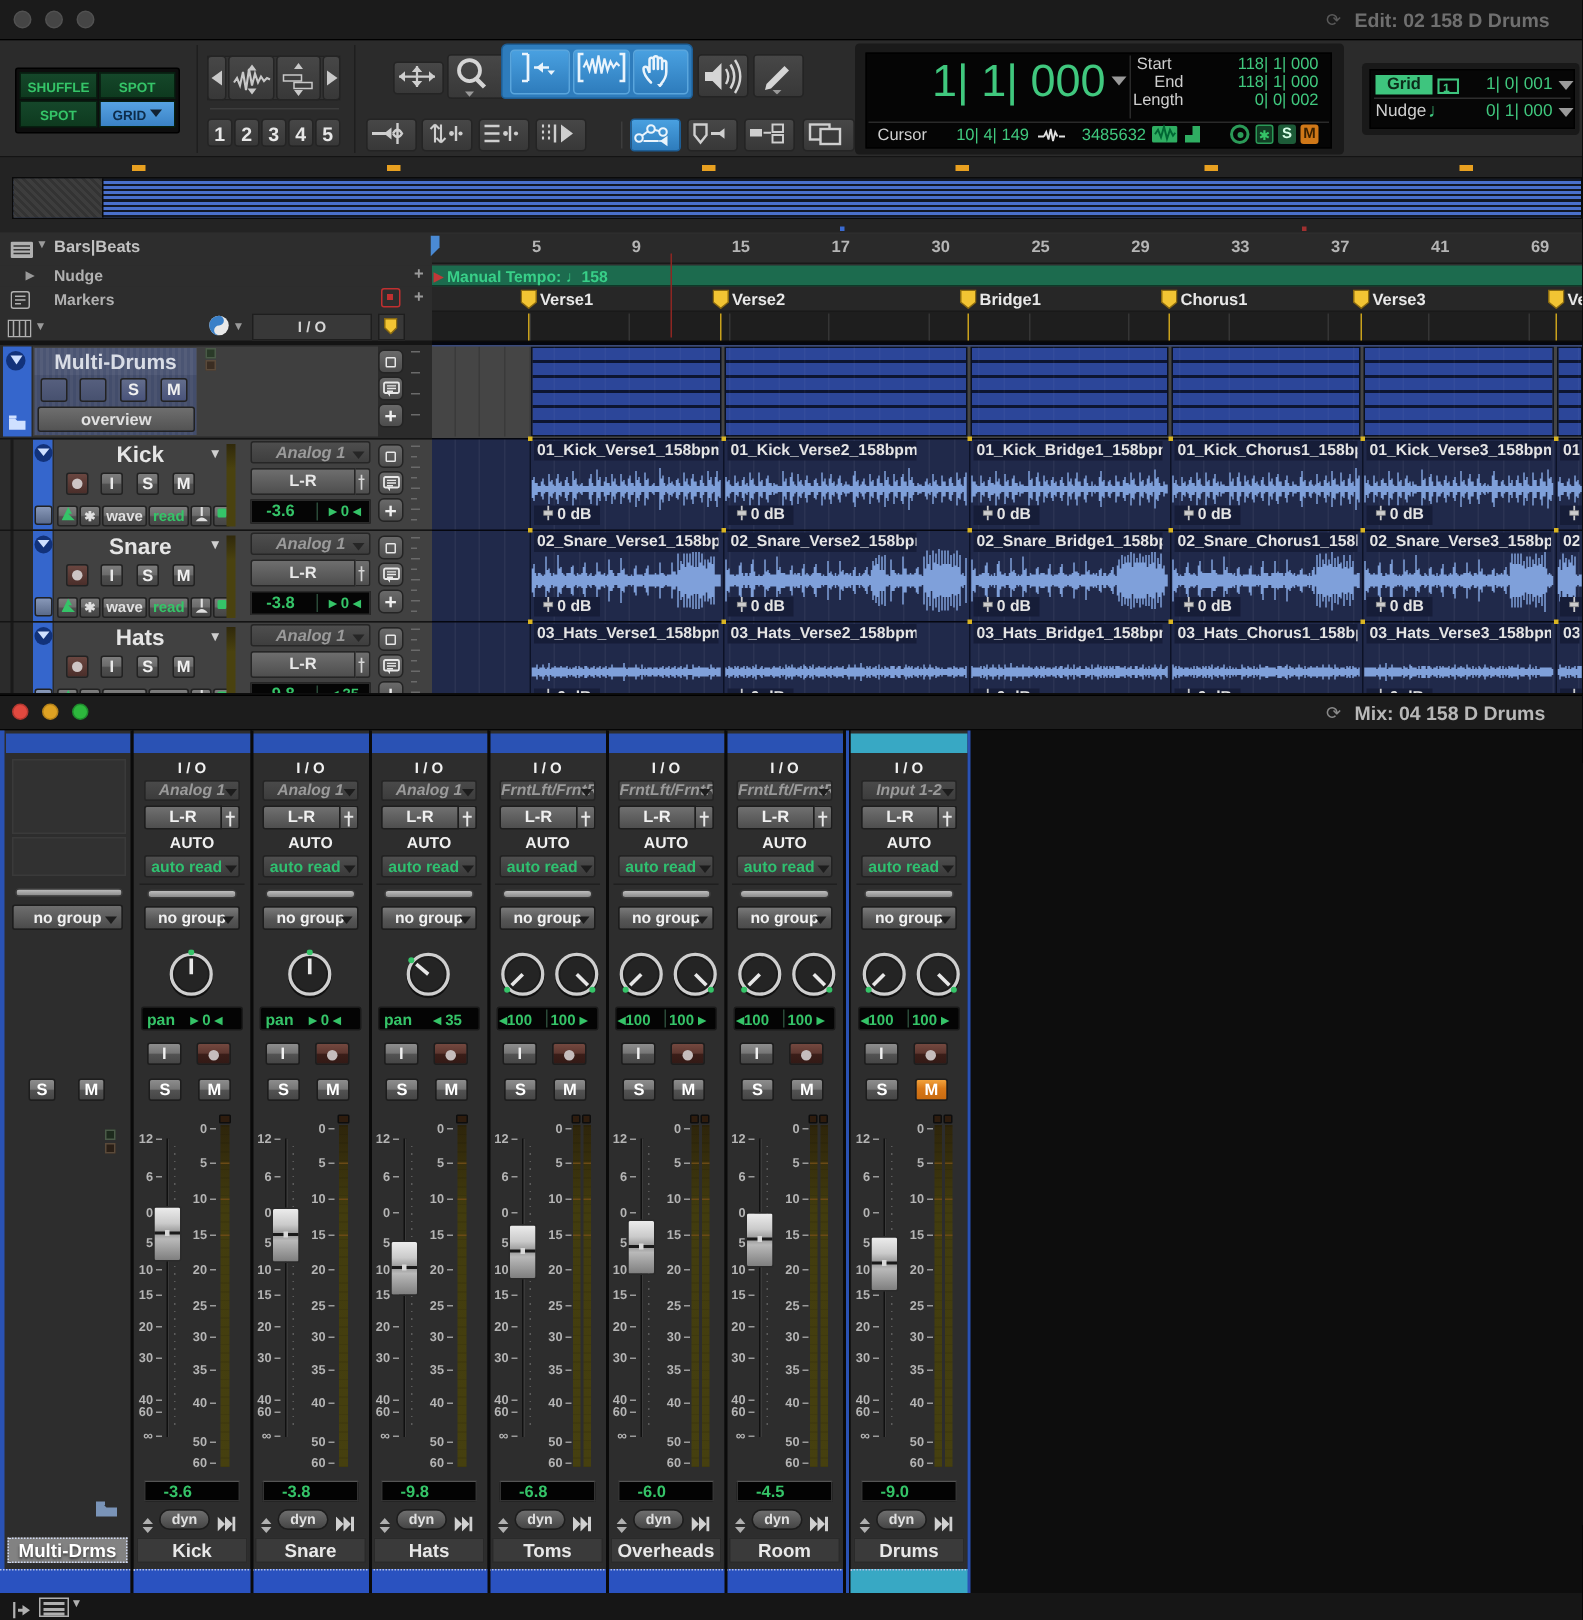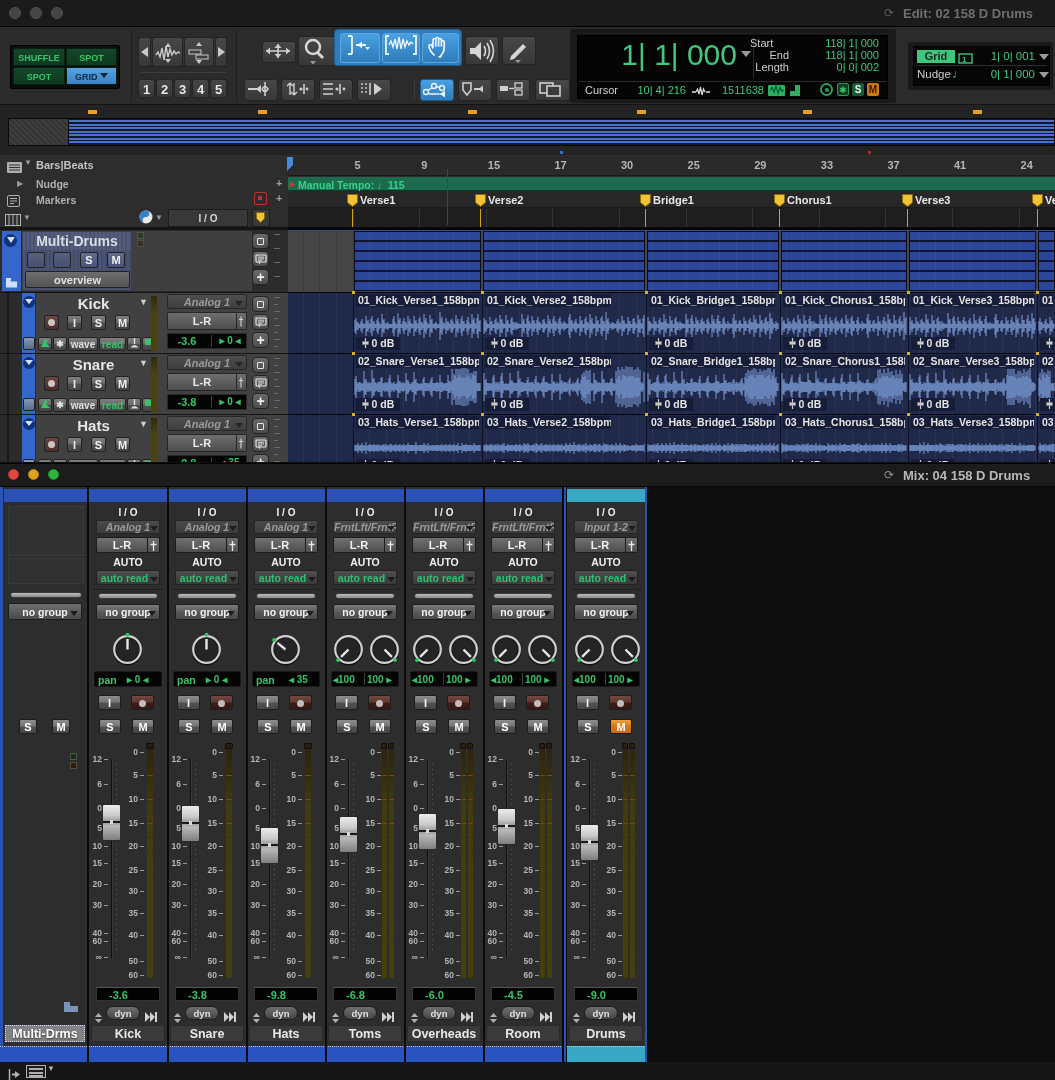--- a/index.html
+++ b/index.html
@@ -129,34 +129,34 @@
           </svg></div>
         <div class="tb" style="left:535px;top:79px;width:35px;height:22px;"><svg width="30" height="18">
             <rect x="4" y="3" width="13" height="10" fill="none" stroke="#cfcfcf" stroke-width="1.6"></rect>
             <rect x="11" y="6" width="13" height="10" fill="#3a3a3a" stroke="#cfcfcf" stroke-width="1.6"></rect>
           </svg></div>
         <div class="ab" style="left:570px;top:29px;width:326px;height:74px;background:#1a1a1a;border-radius:3px"></div>
         <div class="ab" style="left:577px;top:35px;width:311px;height:64px;background:#050505;border:1px solid #000"></div>
         <div class="ab" style="left:590px;top:41px;width:147px;height:28px;color:#40c87e;font-size:30px;text-align:right;line-height:27px">1| 1| 000</div>
         <div class="ab" style="left:741px;top:51px;width:0px;height:0px;width:0;height:0;border-left:5px solid transparent;border-right:5px solid transparent;border-top:6px solid #9a9a9a"></div>
         <div class="ab" style="left:753px;top:37px;width:1px;height:42px;background:#2a2a2a"></div>
-        <div class="ab" style="left:750px;top:37px;width:39px;height:11px;color:#cfcfcf;font-size:11px;text-align:left">Start</div>
+        <div class="ab" style="left:750px;top:37px;width:39px;height:11px;color:#cfcfcf;font-size:11px;text-align:center">Start</div>
         <div class="ab" style="left:797px;top:37px;width:82px;height:11px;color:#40c87e;font-size:11px;text-align:right">118| 1| 000</div>
         <div class="ab" style="left:750px;top:49px;width:39px;height:11px;color:#cfcfcf;font-size:11px;text-align:right">End</div>
         <div class="ab" style="left:797px;top:49px;width:82px;height:11px;color:#40c87e;font-size:11px;text-align:right">118| 1| 000</div>
         <div class="ab" style="left:750px;top:61px;width:39px;height:11px;color:#cfcfcf;font-size:11px;text-align:right">Length</div>
         <div class="ab" style="left:797px;top:61px;width:82px;height:11px;color:#40c87e;font-size:11px;text-align:right">0| 0| 002</div>
         <div class="ab" style="left:579px;top:81px;width:307px;height:1px;background:#2a2a2a"></div>
         <div class="ab" style="left:585px;top:84px;width:45px;height:12px;color:#cfcfcf;font-size:11px">Cursor</div>
-        <div class="ab" style="left:630px;top:84px;width:56px;height:12px;color:#40c87e;font-size:11px;text-align:right">10| 4| 216</div>
+        <div class="ab" style="left:630px;top:84px;width:56px;height:12px;color:#40c87e;font-size:11px;text-align:right">10| 4| 149</div>
         <div class="ab" style="left:691px;top:84px;width:20px;height:12px;"><svg width="20" height="12">
             <path d="M1 6 h4 M15 6 h4" stroke="#e0e0e0" stroke-width="1.3"></path>
             <path d="M5 6 l1.5 -3 1.5 5 1.5 -7 1.5 8 1.5 -6 1.5 3" stroke="#e0e0e0" fill="none" stroke-width="1.2"></path>
           </svg></div>
-        <div class="ab" style="left:706px;top:84px;width:58px;height:12px;color:#40c87e;font-size:11px;text-align:right">1511638</div>
+        <div class="ab" style="left:706px;top:84px;width:58px;height:12px;color:#40c87e;font-size:11px;text-align:right">3485632</div>
         <div class="ab" style="left:768px;top:83px;width:17px;height:13px;"><svg width="17" height="13">
             <rect x="0" y="1" width="17" height="11" rx="1" fill="#2fae62"></rect>
             <path d="M2 6.5 l2 -3 2 5 2 -7 2 8 2 -6 2 4 1.5 -2" stroke="#063" fill="none" stroke-width="1.3"></path>
           </svg></div>
         <div class="ab" style="left:789px;top:83px;width:12px;height:13px;"><svg width="12" height="13">
             <path d="M1 12 v-5 h5 v-6 h5 v11 z" fill="#2fae62"></path>
           </svg></div>
         <div class="ab" style="left:820px;top:83px;width:13px;height:13px;border:2px solid #2b9a58;border-radius:50%">
           <span style="position:absolute;left:2.5px;top:2.5px;width:4px;height:4px;border-radius:50%;background:#2b9a58"></span>
         </div>
@@ -193,37 +193,37 @@
         <div class="ab" style="left:354.6px;top:159px;width:24px;height:12px;color:#b5b5b5;font-size:11px;font-weight:bold">5</div>
         <div class="ab" style="left:421.2px;top:159px;width:24px;height:12px;color:#b5b5b5;font-size:11px;font-weight:bold">9</div>
         <div class="ab" style="left:487.79999999999995px;top:159px;width:24px;height:12px;color:#b5b5b5;font-size:11px;font-weight:bold">15</div>
         <div class="ab" style="left:554.4px;top:159px;width:24px;height:12px;color:#b5b5b5;font-size:11px;font-weight:bold">17</div>
         <div class="ab" style="left:621.0px;top:159px;width:24px;height:12px;color:#b5b5b5;font-size:11px;font-weight:bold">30</div>
         <div class="ab" style="left:687.5999999999999px;top:159px;width:24px;height:12px;color:#b5b5b5;font-size:11px;font-weight:bold">25</div>
         <div class="ab" style="left:754.1999999999999px;top:159px;width:24px;height:12px;color:#b5b5b5;font-size:11px;font-weight:bold">29</div>
         <div class="ab" style="left:820.8px;top:159px;width:24px;height:12px;color:#b5b5b5;font-size:11px;font-weight:bold">33</div>
         <div class="ab" style="left:887.4px;top:159px;width:24px;height:12px;color:#b5b5b5;font-size:11px;font-weight:bold">37</div>
         <div class="ab" style="left:954.0px;top:159px;width:24px;height:12px;color:#b5b5b5;font-size:11px;font-weight:bold">41</div>
-        <div class="ab" style="left:1020.5999999999999px;top:159px;width:24px;height:12px;color:#b5b5b5;font-size:11px;font-weight:bold">24</div>
+        <div class="ab" style="left:1020.5999999999999px;top:159px;width:24px;height:12px;color:#b5b5b5;font-size:11px;font-weight:bold">69</div>
         <div class="ab" style="left:287px;top:157px;width:8px;height:14px;"><svg width="8" height="14">
             <path d="M0 0 h6 v8 l-6 6 z" fill="#4a8ad4"></path>
           </svg></div>
         <div class="ab" style="left:7px;top:159px;width:15px;height:11px;"><svg width="15" height="11">
             <rect x="0" y="0" width="15" height="11" rx="1" fill="#b0b0b0"></rect>
             <path d="M2 3 h11 M2 5.5 h11 M2 8 h11" stroke="#333" stroke-width="1"></path>
           </svg></div>
         <div class="ab" style="left:24px;top:158px;width:10px;height:10px;color:#9a9a9a;font-size:8px">▼</div>
         <div class="ab" style="left:36px;top:159px;width:90px;height:12px;color:#c2c2c2;font-size:11px;font-weight:bold">Bars|Beats</div>
         <div class="ab" style="left:0px;top:177px;width:288px;height:13px;background:#2d2d2d"></div>
         <div class="ab" style="left:17px;top:179px;width:10px;height:10px;color:#9a9a9a;font-size:8px">▶</div>
         <div class="ab" style="left:36px;top:178px;width:60px;height:11px;color:#b0b0b0;font-size:10.5px;font-weight:bold">Nudge</div>
         <div class="ab" style="left:276px;top:177px;width:10px;height:12px;color:#9a9a9a;font-size:11px;font-weight:bold">+</div>
         <div class="ab" style="left:288px;top:177px;width:767px;height:14px;background:#1c6b4e;border-bottom:1px solid #0d3a28"></div>
         <div class="ab" style="left:289px;top:179px;width:8px;height:10px;color:#c03838;font-size:9px">▶</div>
-        <div class="ab" style="left:298px;top:179px;width:110px;height:11px;color:#38cf88;font-size:10.5px;font-weight:bold">Manual Tempo: ♩115</div>
+        <div class="ab" style="left:298px;top:179px;width:110px;height:11px;color:#38cf88;font-size:10.5px;font-weight:bold">Manual Tempo: ♩158</div>
         <div class="ab" style="left:0px;top:191px;width:288px;height:17px;background:#2d2d2d"></div>
         <div class="ab" style="left:7px;top:193px;width:13px;height:12px;"><svg width="13" height="12">
             <rect x="0.5" y="0.5" width="12" height="11" rx="1.5" fill="none" stroke="#b0b0b0"></rect>
             <path d="M3 3.5 h7 M3 6 h7 M3 8.5 h4" stroke="#b0b0b0"></path>
           </svg></div>
         <div class="ab" style="left:36px;top:194px;width:60px;height:11px;color:#b0b0b0;font-size:10.5px;font-weight:bold">Markers</div>
         <div class="ab" style="left:254px;top:192px;width:13px;height:13px;background:#2d2d2d;border:1.5px solid #c03030;border-radius:2px">
           <span style="position:absolute;left:3px;top:3px;width:4px;height:4px;background:#c03030"></span>
         </div>
         <div class="ab" style="left:276px;top:192px;width:10px;height:12px;color:#9a9a9a;font-size:11px;font-weight:bold">+</div>

